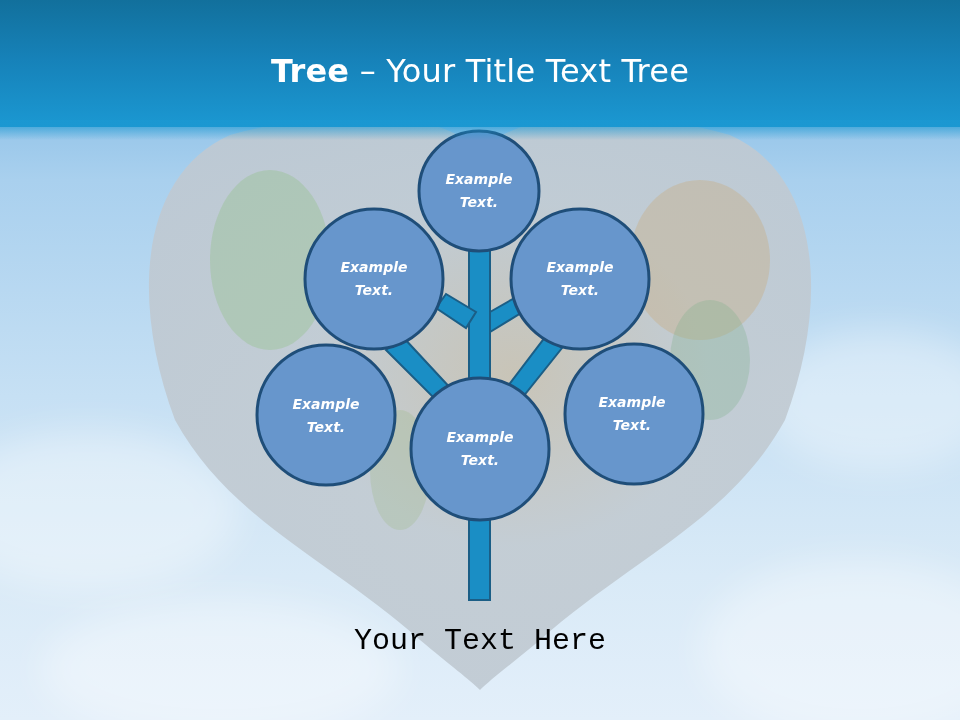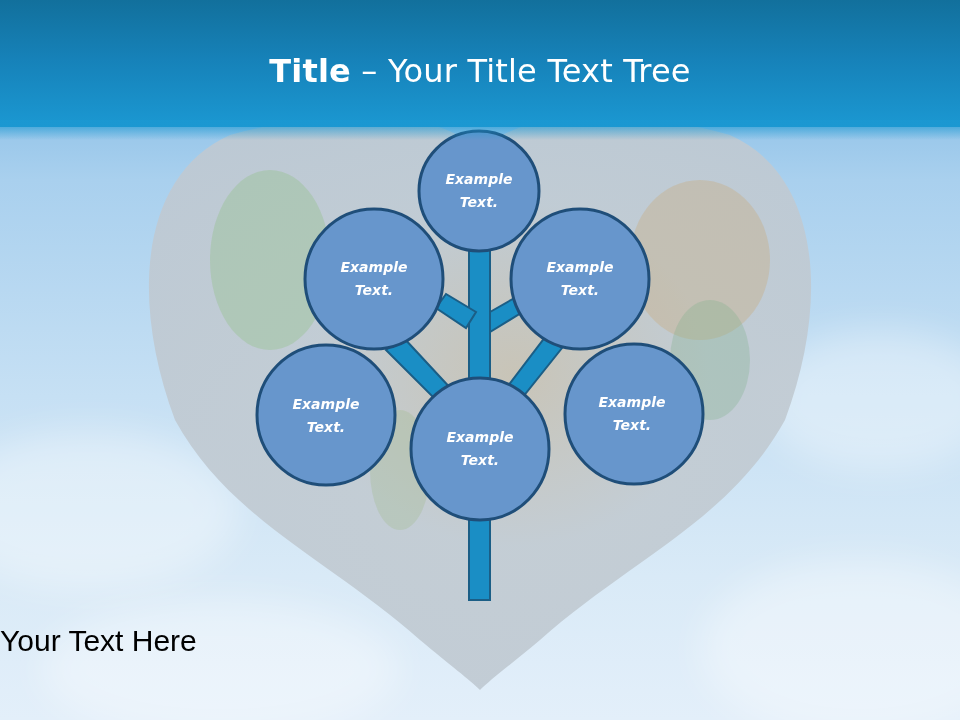--- a/index.html
+++ b/index.html
@@ -13,22 +13,22 @@
   .header-fade { position:absolute; left:0; top:120px; width:960px; height:20px;
             background: linear-gradient(to bottom, rgba(27,152,210,0.9), rgba(111,176,224,0)); }
   .title { position:absolute; left:0; top:52px; width:960px; text-align:center;
            color:#ffffff; font-size:32px; font-family:"DejaVu Sans", sans-serif; letter-spacing:0.2px; }
   .title b { font-weight:bold; }
   .title .rest { font-weight:normal; }
   svg.art { position:absolute; left:0; top:0; }
   .node-label { position:absolute; width:120px; text-align:center; color:#ffffff;
                 font-style:italic; font-weight:bold; font-size:14px; line-height:23px;
                 font-family:"DejaVu Sans", sans-serif; }
-  .footer-text { position:absolute; left:0; top:624px; width:960px; 
-                 color:#000000; font-size:30px; font-family:Liberation Sans, sans-serif; }
+  .footer-text { position:absolute; left:0; top:624px; width:960px; text-align:center;
+                 color:#000000; font-size:30px; font-family:Liberation Mono, monospace; }
 </style>
 </head>
 <body>
 
 <div class="slide">
   <div class="cloud" style="left:-60px; top:430px; width:300px; height:160px;"></div>
   <div class="cloud" style="left:700px; top:560px; width:320px; height:180px;"></div>
   <div class="cloud" style="left:40px; top:600px; width:360px; height:140px;"></div>
   <div class="cloud" style="left:760px; top:330px; width:240px; height:140px;"></div>
 
@@ -75,21 +75,21 @@
       <ellipse cx="580" cy="279" rx="69" ry="70"></ellipse>
       <ellipse cx="326" cy="415" rx="69" ry="70"></ellipse>
       <ellipse cx="634" cy="414" rx="69" ry="70"></ellipse>
       <ellipse cx="480" cy="449" rx="69" ry="71"></ellipse>
     </g>
   </svg>
 
   <div class="header"></div>
   <div class="header-fade"></div>
   <div class="title">
-    <b>Title</b><span class="rest"> – Your Title Text Tree</span>
+    <b>Tree</b><span class="rest"> – Your Title Text Tree</span>
   </div>
 
   <div class="node-label" style="left:419px; top:168px;">
     <div>Example</div>
     <div>Text.</div>
   </div>
   <div class="node-label" style="left:314px; top:256px;">
     <div>Example</div>
     <div>Text.</div>
   </div>

